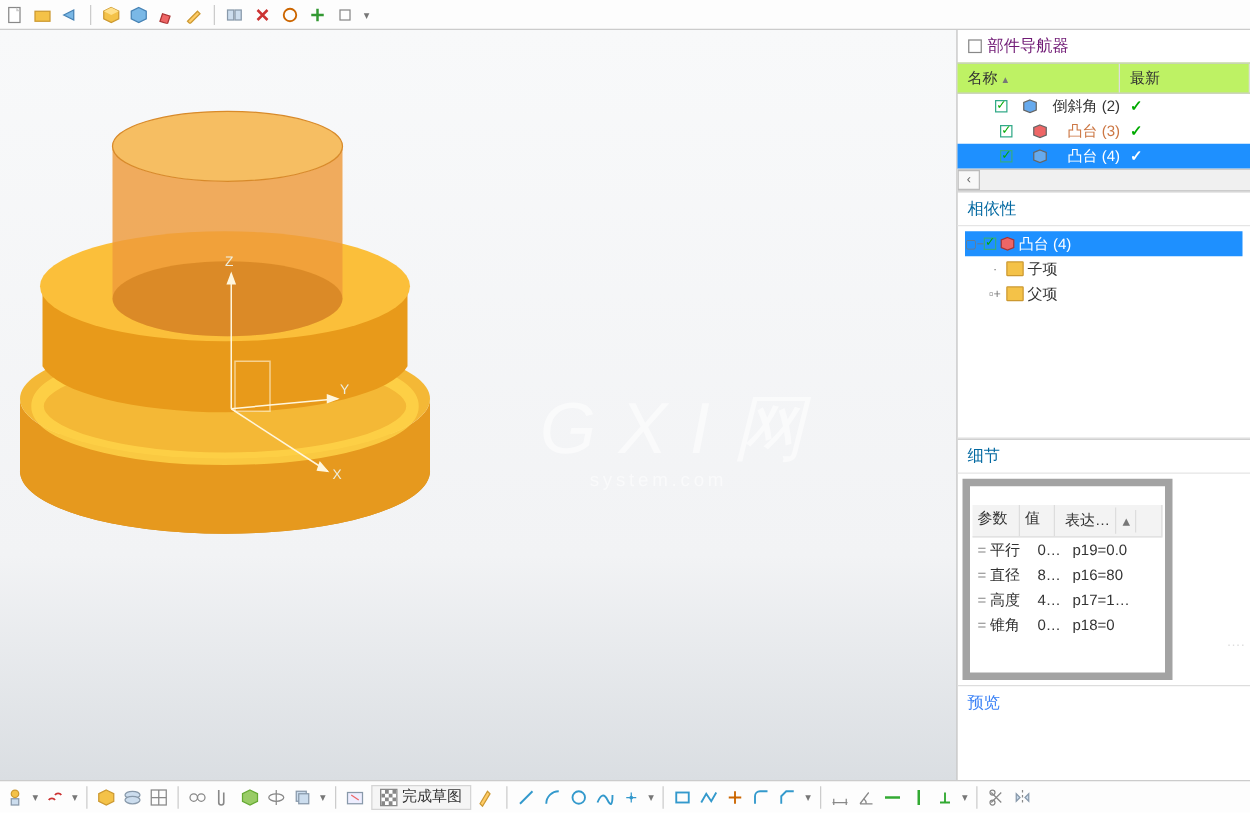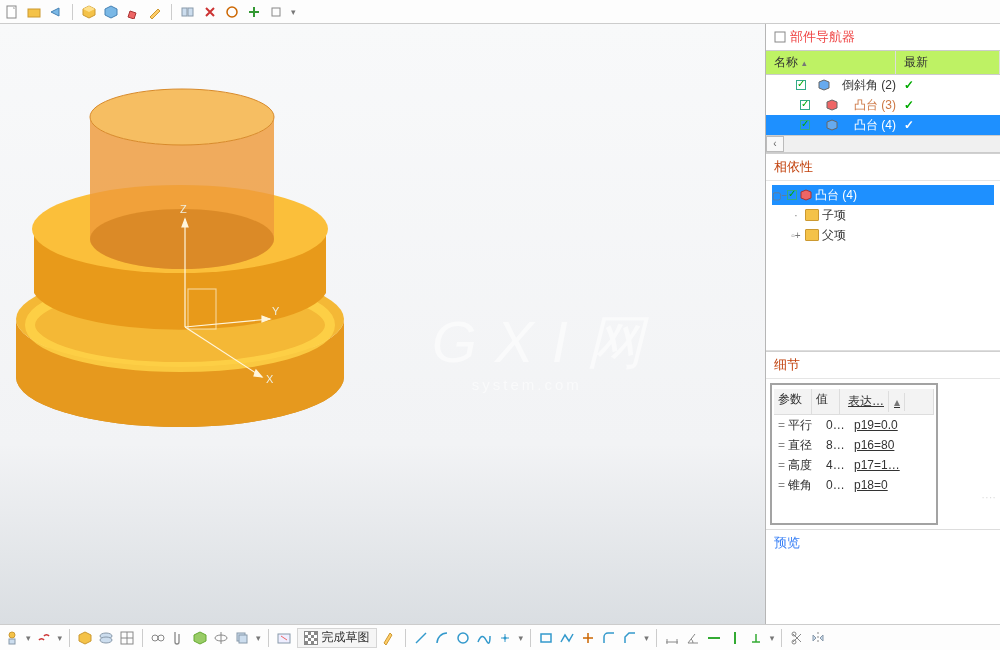--- a/index.html
+++ b/index.html
@@ -27,22 +27,22 @@
     font-size: 42px; font-weight: 300; pointer-events: none; user-select: none;
     font-family: Georgia, serif; letter-spacing: 1px;
   }
   .watermark .big { font-size: 58px; font-style: italic; }
   .watermark .sub { font-size: 15px; display: block; letter-spacing: 3px; margin-top: -6px; margin-left: 40px; }
   
   .part3d { position: absolute; left: 10px; top: 55px; }
   
   
   .side { width: 235px; background: #fff; border-left: 1px solid #b6b6b6; display: flex; flex-direction: column; }
-  .panel-title { padding: 4px 8px; font-size: 13px; color: #ef4444; display:flex; align-items:center; gap:4px; }
-  .panel-title.blue { color: #c2410c; border-top: 1px solid #d0d0d0; border-bottom: 1px solid #e5e5e5; }
+  .panel-title { padding: 4px 8px; font-size: 13px; color: #701a75; display:flex; align-items:center; gap:4px; }
+  .panel-title.blue { color: #0369a1; border-top: 1px solid #d0d0d0; border-bottom: 1px solid #e5e5e5; }
   
   
   .nav-head { display: flex; background: #bef264; border-top: 1px solid #ccc; border-bottom: 1px solid #ccc; }
   .nav-head .col { padding: 3px 8px; border-right: 1px solid #ddd; }
   .nav-head .col1 { width: 130px; display:flex; align-items:center; gap:3px;}
   .nav-head .col2 { flex: 1; }
   .nav-rows .row { display: flex; align-items: center; height: 20px; padding-left: 6px; }
   .nav-rows .row .cell1 { width: 124px; display:flex; align-items:center; gap:2px;justify-content:space-between; }
   .nav-rows .row .cell2 { flex:1; padding-left:8px; }
   .nav-rows .row.sel { background: #1e90ff; color: #fff; }
@@ -57,24 +57,24 @@
   
   .dep-tree { padding: 4px 6px; flex:0 0 170px; overflow:hidden; border-bottom:1px solid #ddd;}
   .dep-tree .node { display:flex; align-items:center; gap:3px; height:20px; }
   .dep-tree .node.sel { background:#1e90ff; color:#fff; }
   .dep-tree .exp { width:12px; text-align:center; color:#777; cursor:pointer; font-size:10px;}
   .dep-tree .folder { width:14px; height:12px; background:#f4c248; border:1px solid #cc9930; border-radius:1px; display:inline-block; position:relative;}
   .dep-tree .ind1 { margin-left:18px; }
   
   
   .details { position:relative; padding:4px; }
-  .details-box { border:2px solid #a3a3a3; padding:4px 2px 28px 2px; width:168px;}
+  .details-box { border:6px solid #a3a3a3; padding:15px 2px 28px 2px; width:168px;}
   .det-head { display:flex; background:#f3f3f3; border-bottom:1px solid #ddd;}
   .det-head span { padding:2px 4px; border-right:1px solid #ddd; font-size:12px;}
-  .dc1{width:38px;} .dc2{width:28px;} .dc3{flex:1; display:flex; align-items:center; gap:0;text-decoration:underline;}
+  .dc1{width:38px;} .dc2{width:28px;} .dc3{flex:1; display:flex; align-items:center; gap:0;}
   .det-row{display:flex; height:20px; align-items:center;}
   .det-row span{padding:0 4px; border-right:1px solid transparent; font-size:12px;}
   .eq { color:#888; width:10px; text-align:center;}
   
   .preview-title { color:#3b82f6; padding:4px 8px; border-top:1px solid #ddd; font-size:13px;}
   .graytxt { position:absolute; right:4px; bottom:26px; color:#ddd; font-size:11px;}
   
   
   .toolbar-bottom {
     height: 26px; border-top:1px solid #ccc; background:#fdfdfd;

